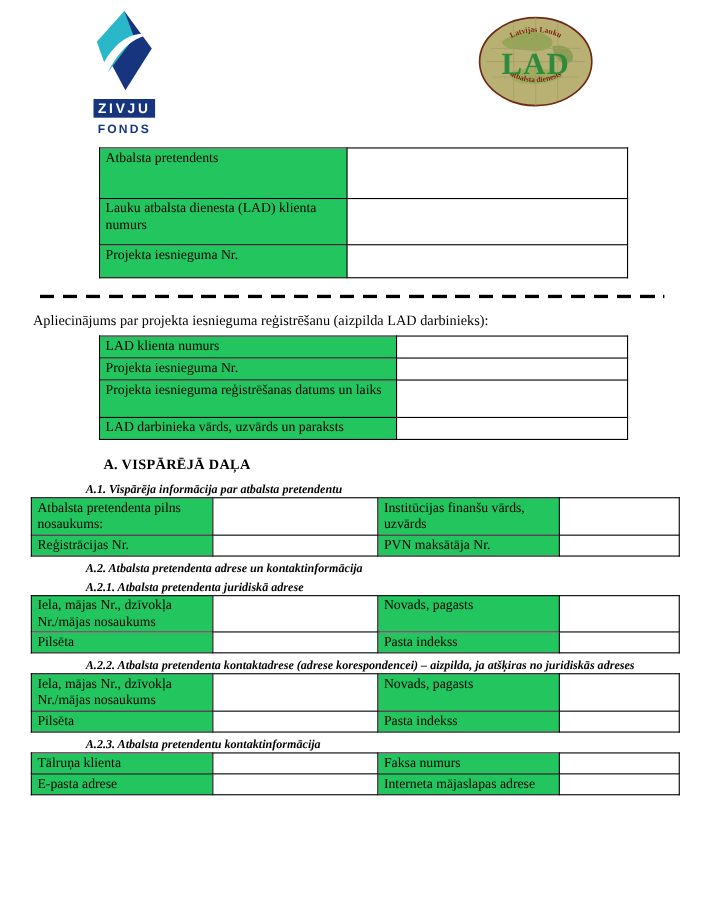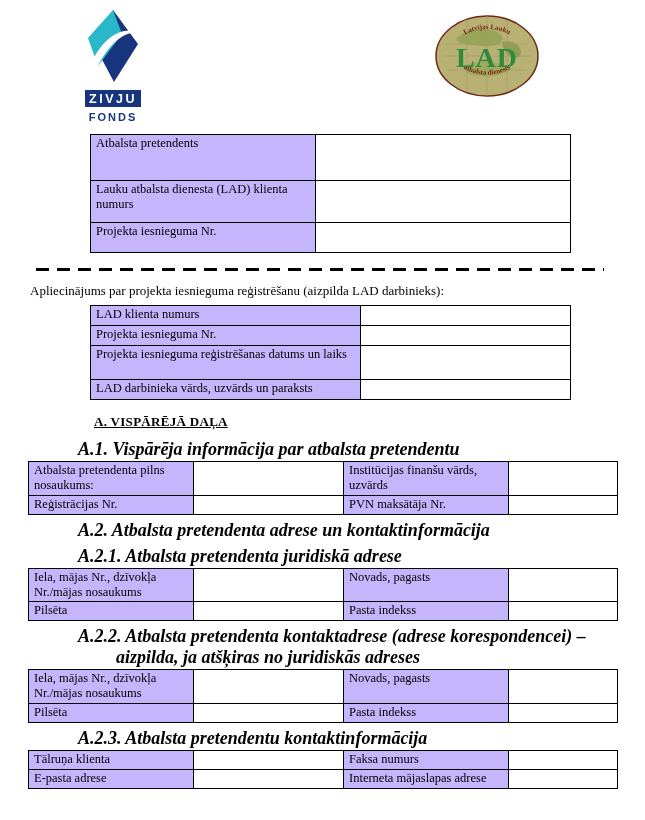--- a/index.html
+++ b/index.html
@@ -21,45 +21,45 @@
     line-height: 1.45; margin: 6px 4px 10px 4px;
   }
 
   table { border-collapse: collapse; table-layout: fixed; }
   td {
     border: 1px solid #000;
     font-size: 12.5px; line-height: 1.22;
     padding: 1px 5px; vertical-align: top;
     overflow: hidden;
   }
-  td.gray { background: #c4b5fd; }
+  td.gray { background: #22c55e; }
   td.val  { background: #ffffff; }
 
   .t-applicant { margin-left: 62px; width: 480px; }
   .t-applicant col.c1 { width: 225px; }
   .t-applicant col.c2 { width: 255px; }
 
   .dash-sep {
     height: 3px; width: 568px; margin: 15px 0 12px 8px;
     background: repeating-linear-gradient(90deg, #000 0 13px, transparent 13px 21px);
   }
 
   .reg-note { font-size: 13px; margin: 0 0 6px 2px; }
 
   .t-reg { margin-left: 62px; width: 480px; padding-left: 44px; }
   .t-reg col.c1 { width: 270px; }
   .t-reg col.c2 { width: 210px; }
 
   .section-a-title {
-    font-weight: bold; text-decoration: underline;
+    font-weight: bold; 
     font-size: 13px; letter-spacing: 0.3px;
     margin: 14px 0 9px 66px;
   }
   .sub-title {
-    font-weight: bold; font-style: italic; font-size: 18px;
+    font-weight: bold; font-style: italic; font-size: 11px;
     margin: 5px 0 1px 50px;
     padding-left: 38px; text-indent: -38px;
   }
 
   .t-grid { width: 589px; }
   .t-grid col.cA { width: 165px; }
   .t-grid col.cB { width: 150px; }
   .t-grid col.cC { width: 165px; }
   .t-grid col.cD { width: 109px; }
 

